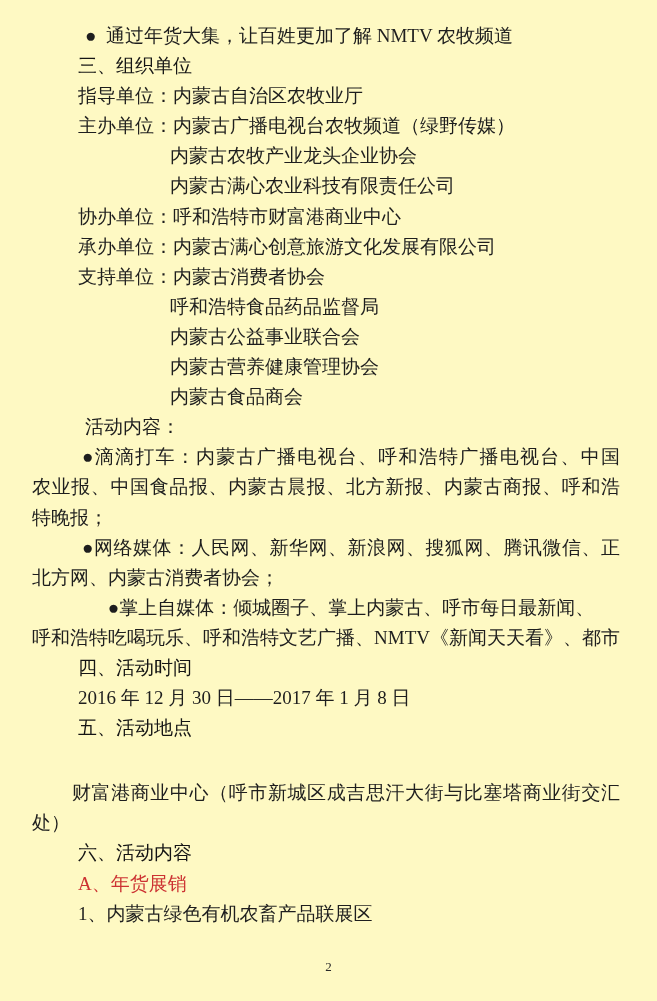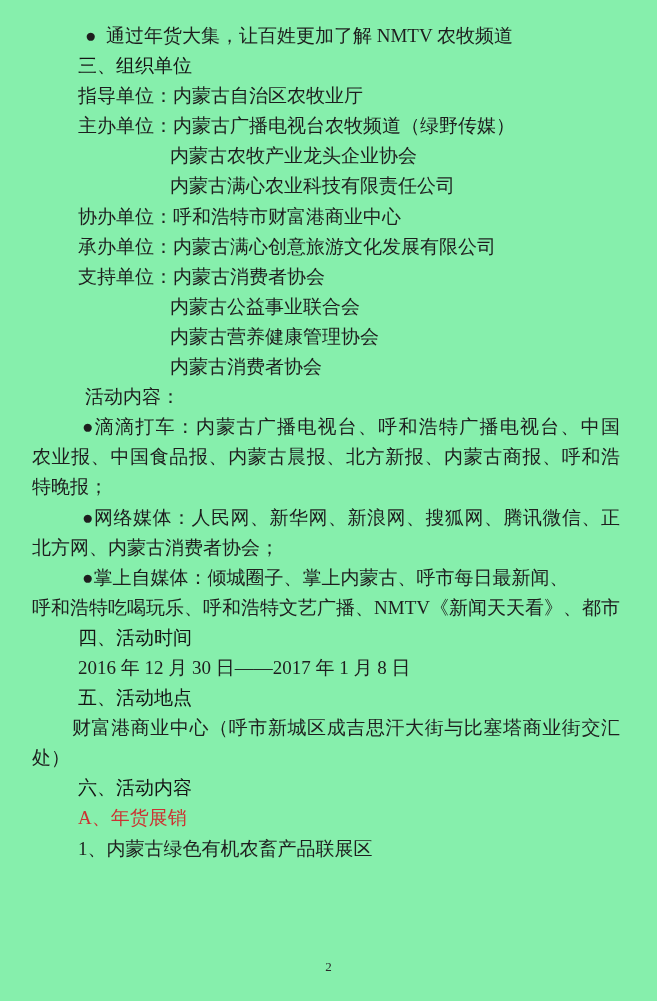--- a/index.html
+++ b/index.html
@@ -4,21 +4,21 @@
 <style>
   html, body {
     margin: 0;
     padding: 0;
     background: #ffffff;
   }
   .page {
     position: relative;
     width: 657px;
     height: 1001px;
-    background: #86efac;
+    background: #fef9c3;
     overflow: hidden;
     font-family: "Liberation Serif", "DejaVu Serif", serif;
     color: #1e1e1e;
   }
   .doc {
     position: absolute;
     left: 32px;
     top: 21px;
     width: 588px;
     font-size: 19px;
@@ -29,23 +29,23 @@
   }
   
   .jf {
     white-space: normal;
     text-align: justify;
     text-align-last: justify;
   }
   
   .i1 { padding-left: 46px; }   
   .i2 { padding-left: 138px; }  
-  .i3 { padding-left: 50px; }   
+  .i3 { padding-left: 50px; text-align: center; }   
   .i4 { padding-left: 53px; }   
-  .i5 { padding-left: 40px; }   
+  .i5 { padding-left: 40px; margin-top: 35px; }   
   
   .h {
     font-family: "Liberation Sans", "DejaVu Sans", sans-serif;
     font-weight: normal;
     color: #141414;
   }
   .red { color: #cc3232; }
   .pagenum {
     position: absolute;
     top: 959px;
@@ -64,23 +64,24 @@
   <div class="doc">
     <div class="ln i4">●  通过年货大集，让百姓更加了解 NMTV 农牧频道</div>
     <div class="ln i1 h">三、组织单位</div>
     <div class="ln i1">指导单位：内蒙古自治区农牧业厅</div>
     <div class="ln i1">主办单位：内蒙古广播电视台农牧频道（绿野传媒）</div>
     <div class="ln i2">内蒙古农牧产业龙头企业协会</div>
     <div class="ln i2">内蒙古满心农业科技有限责任公司</div>
     <div class="ln i1">协办单位：呼和浩特市财富港商业中心</div>
     <div class="ln i1">承办单位：内蒙古满心创意旅游文化发展有限公司</div>
     <div class="ln i1">支持单位：内蒙古消费者协会</div>
+    <div class="ln i2">呼和浩特食品药品监督局</div>
     <div class="ln i2">内蒙古公益事业联合会</div>
     <div class="ln i2">内蒙古营养健康管理协会</div>
-    <div class="ln i2">内蒙古消费者协会</div>
+    <div class="ln i2">内蒙古食品商会</div>
     <div class="ln i4">活动内容：</div>
     <div class="ln i3 jf">●滴滴打车：内蒙古广播电视台、呼和浩特广播电视台、中国</div>
     <div class="ln jf">农业报、中国食品报、内蒙古晨报、北方新报、内蒙古商报、呼和浩</div>
     <div class="ln">特晚报；</div>
     <div class="ln i3 jf">●网络媒体：人民网、新华网、新浪网、搜狐网、腾讯微信、正</div>
     <div class="ln">北方网、内蒙古消费者协会；</div>
     <div class="ln i3">●掌上自媒体：倾城圈子、掌上内蒙古、呼市每日最新闻、</div>
     <div class="ln jf">呼和浩特吃喝玩乐、呼和浩特文艺广播、NMTV《新闻天天看》、都市</div>
     <div class="ln i1 h">四、活动时间</div>
     <div class="ln i1">2016 年 12 月 30 日——2017 年 1 月 8 日</div>

